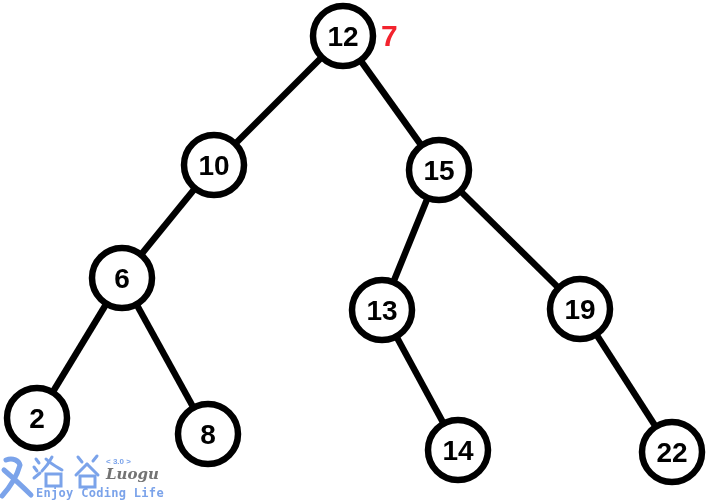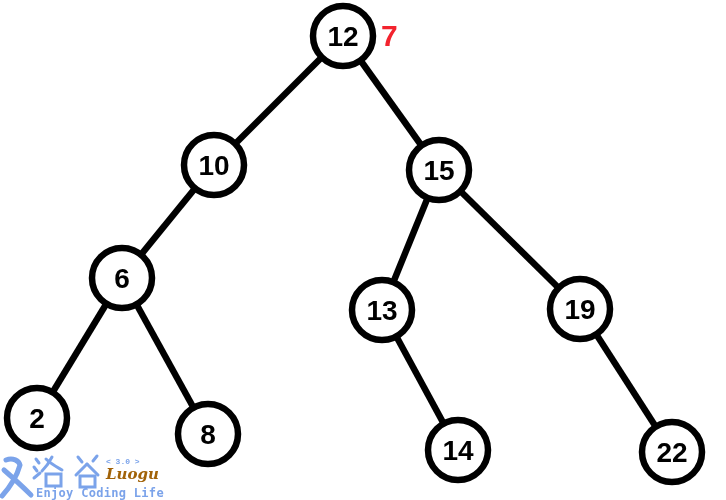--- a/index.html
+++ b/index.html
@@ -23,29 +23,29 @@
     top: 21px;
     font-size: 30px;
     font-weight: bold;
     color: #f3232e;
     line-height: 1;
   }
   .logo { position: absolute; left: 0; top: 448px; width: 160px; height: 52px; }
   .logo-glyphs { position: absolute; left: 0; top: 0; }
   .logo-version {
     position: absolute; left: 106px; top: 9px;
-    font-family: Liberation Mono, monospace;
+    font-family: Liberation Sans, sans-serif;
     font-weight: bold; font-size: 8px;
     color: #7ba3ea; white-space: nowrap;
   }
   .logo-name {
     position: absolute; left: 106px; top: 17px;
     font-family: "DejaVu Serif", serif;
     font-style: italic; font-weight: bold; font-size: 15px;
-    color: #a16207; white-space: nowrap;
+    color: #737373; white-space: nowrap;
   }
   .logo-tagline {
     position: absolute; left: 36px; top: 38px;
     font-family: "DejaVu Sans Mono", monospace;
     font-weight: bold; font-size: 12px; letter-spacing: 0.3px;
     color: #7ba3ea; white-space: nowrap;
   }
 </style>
 </head>
 <body>

